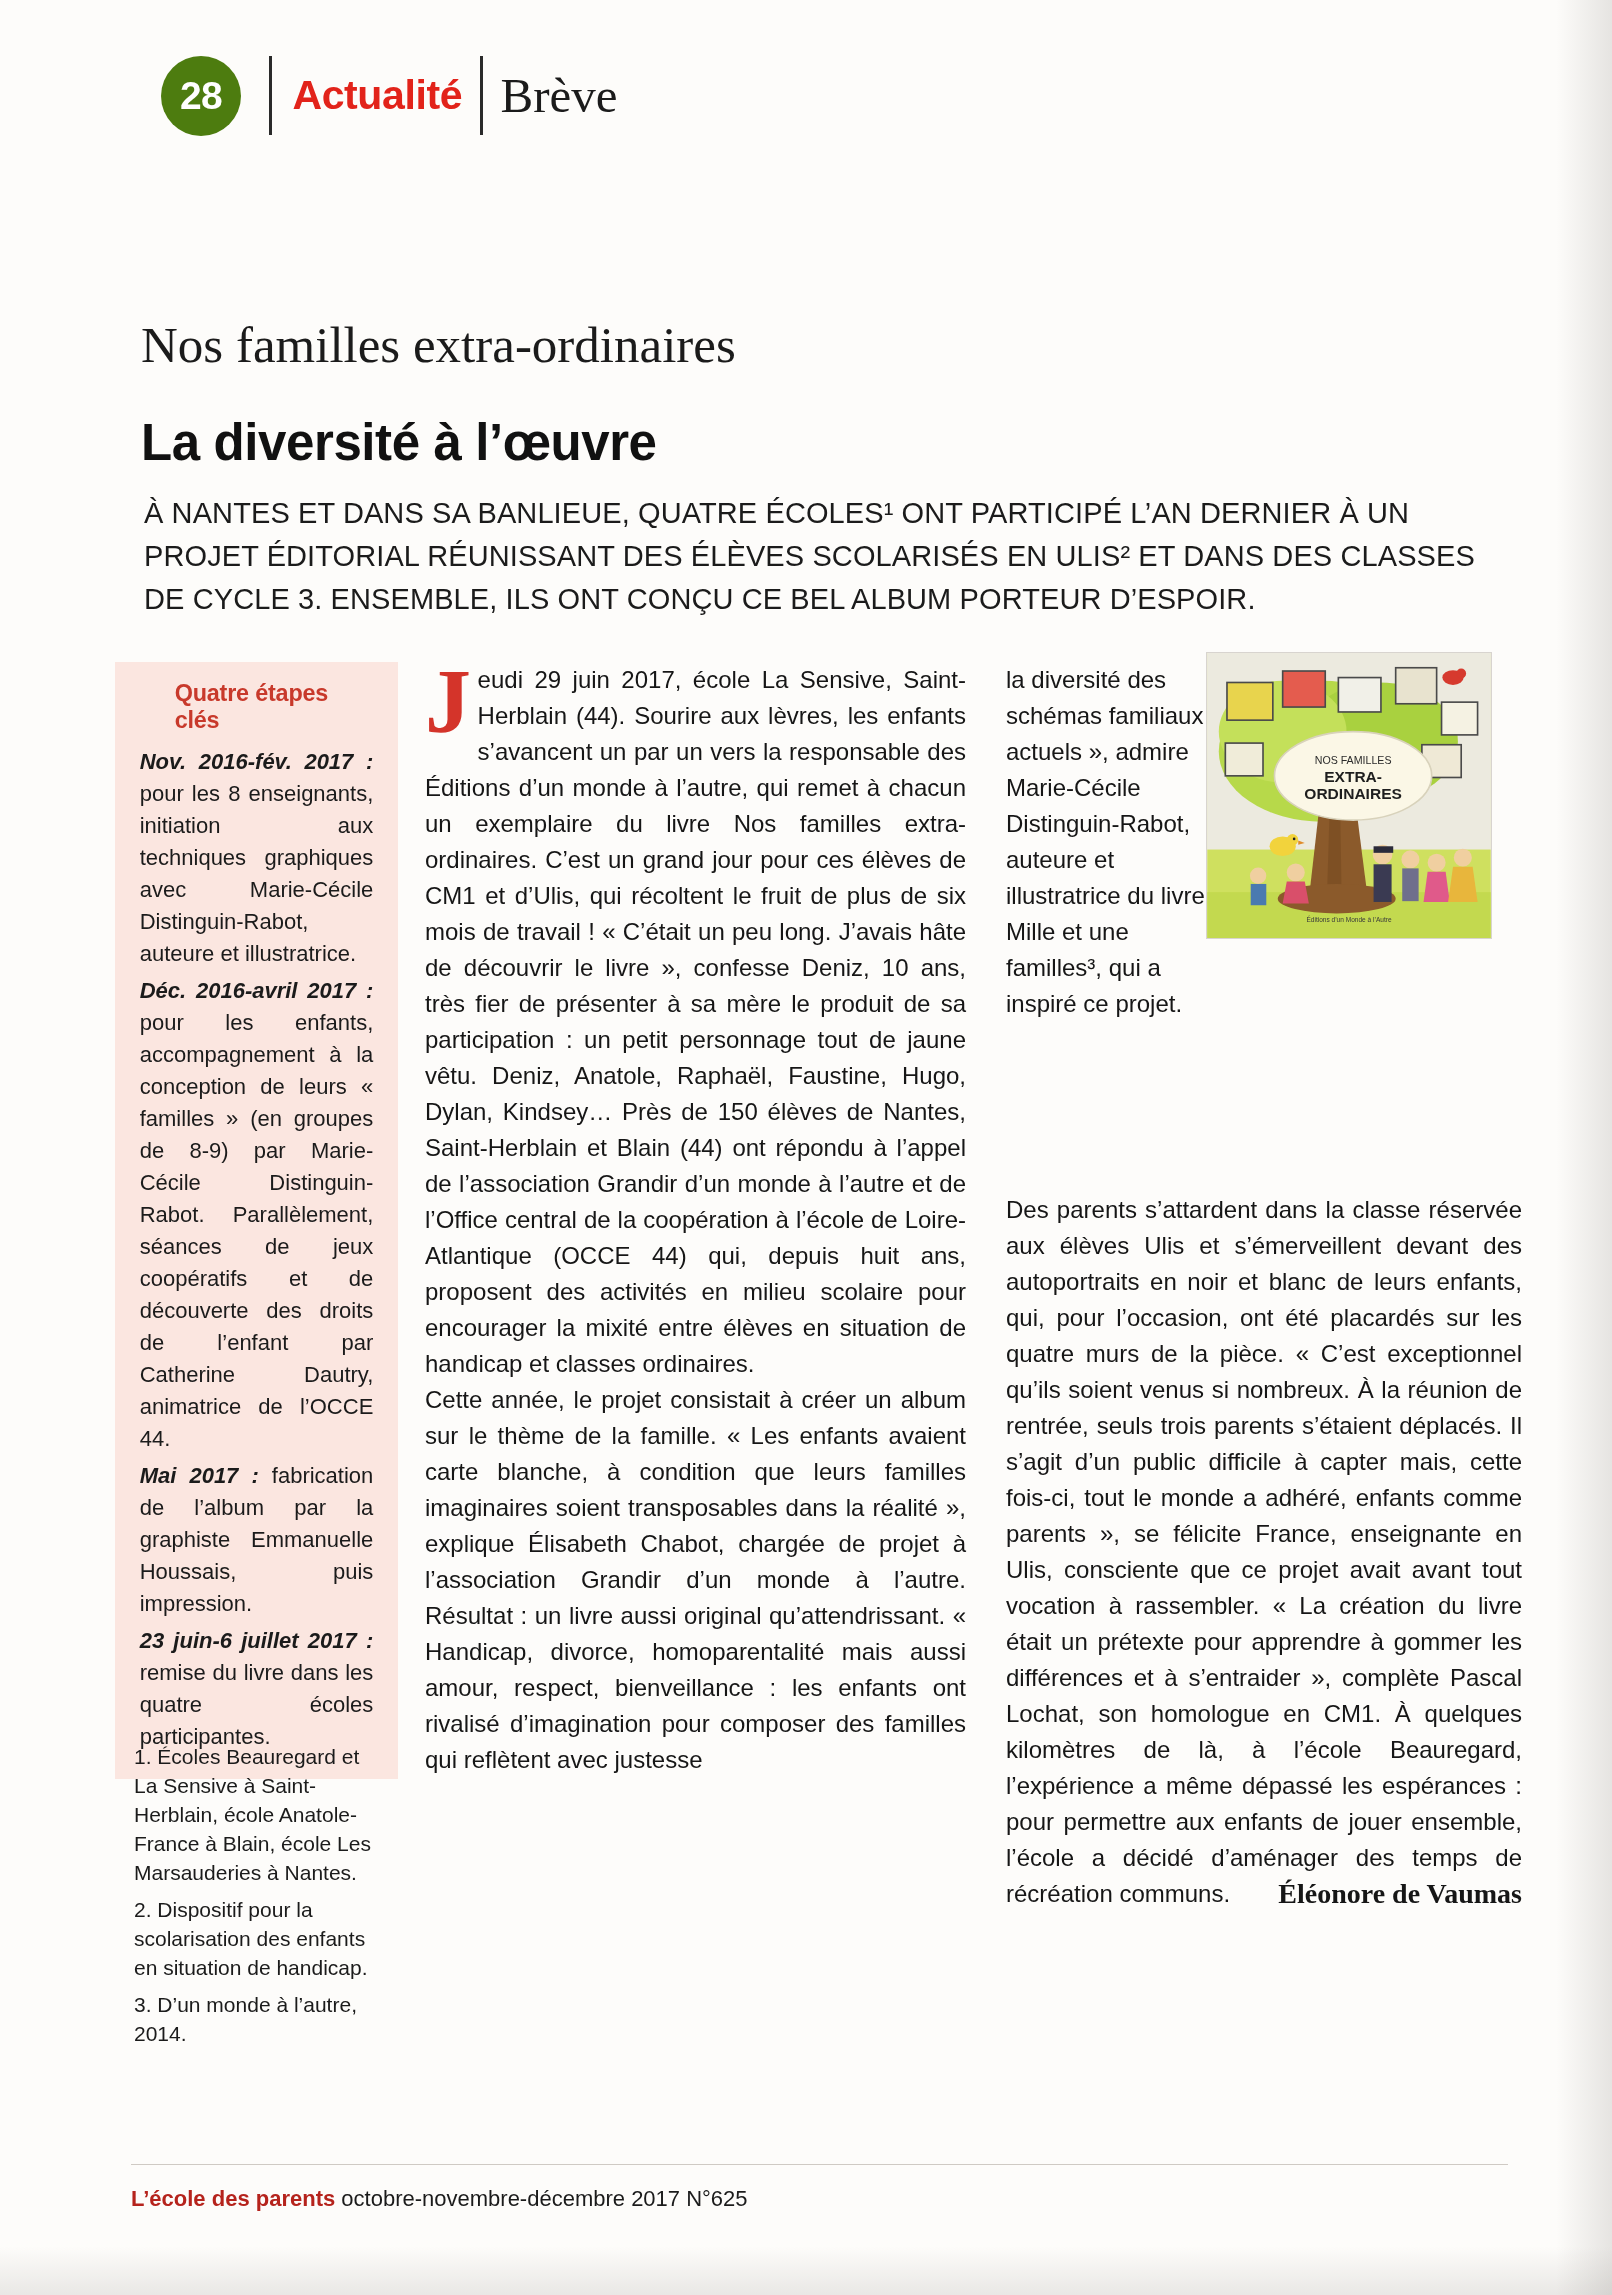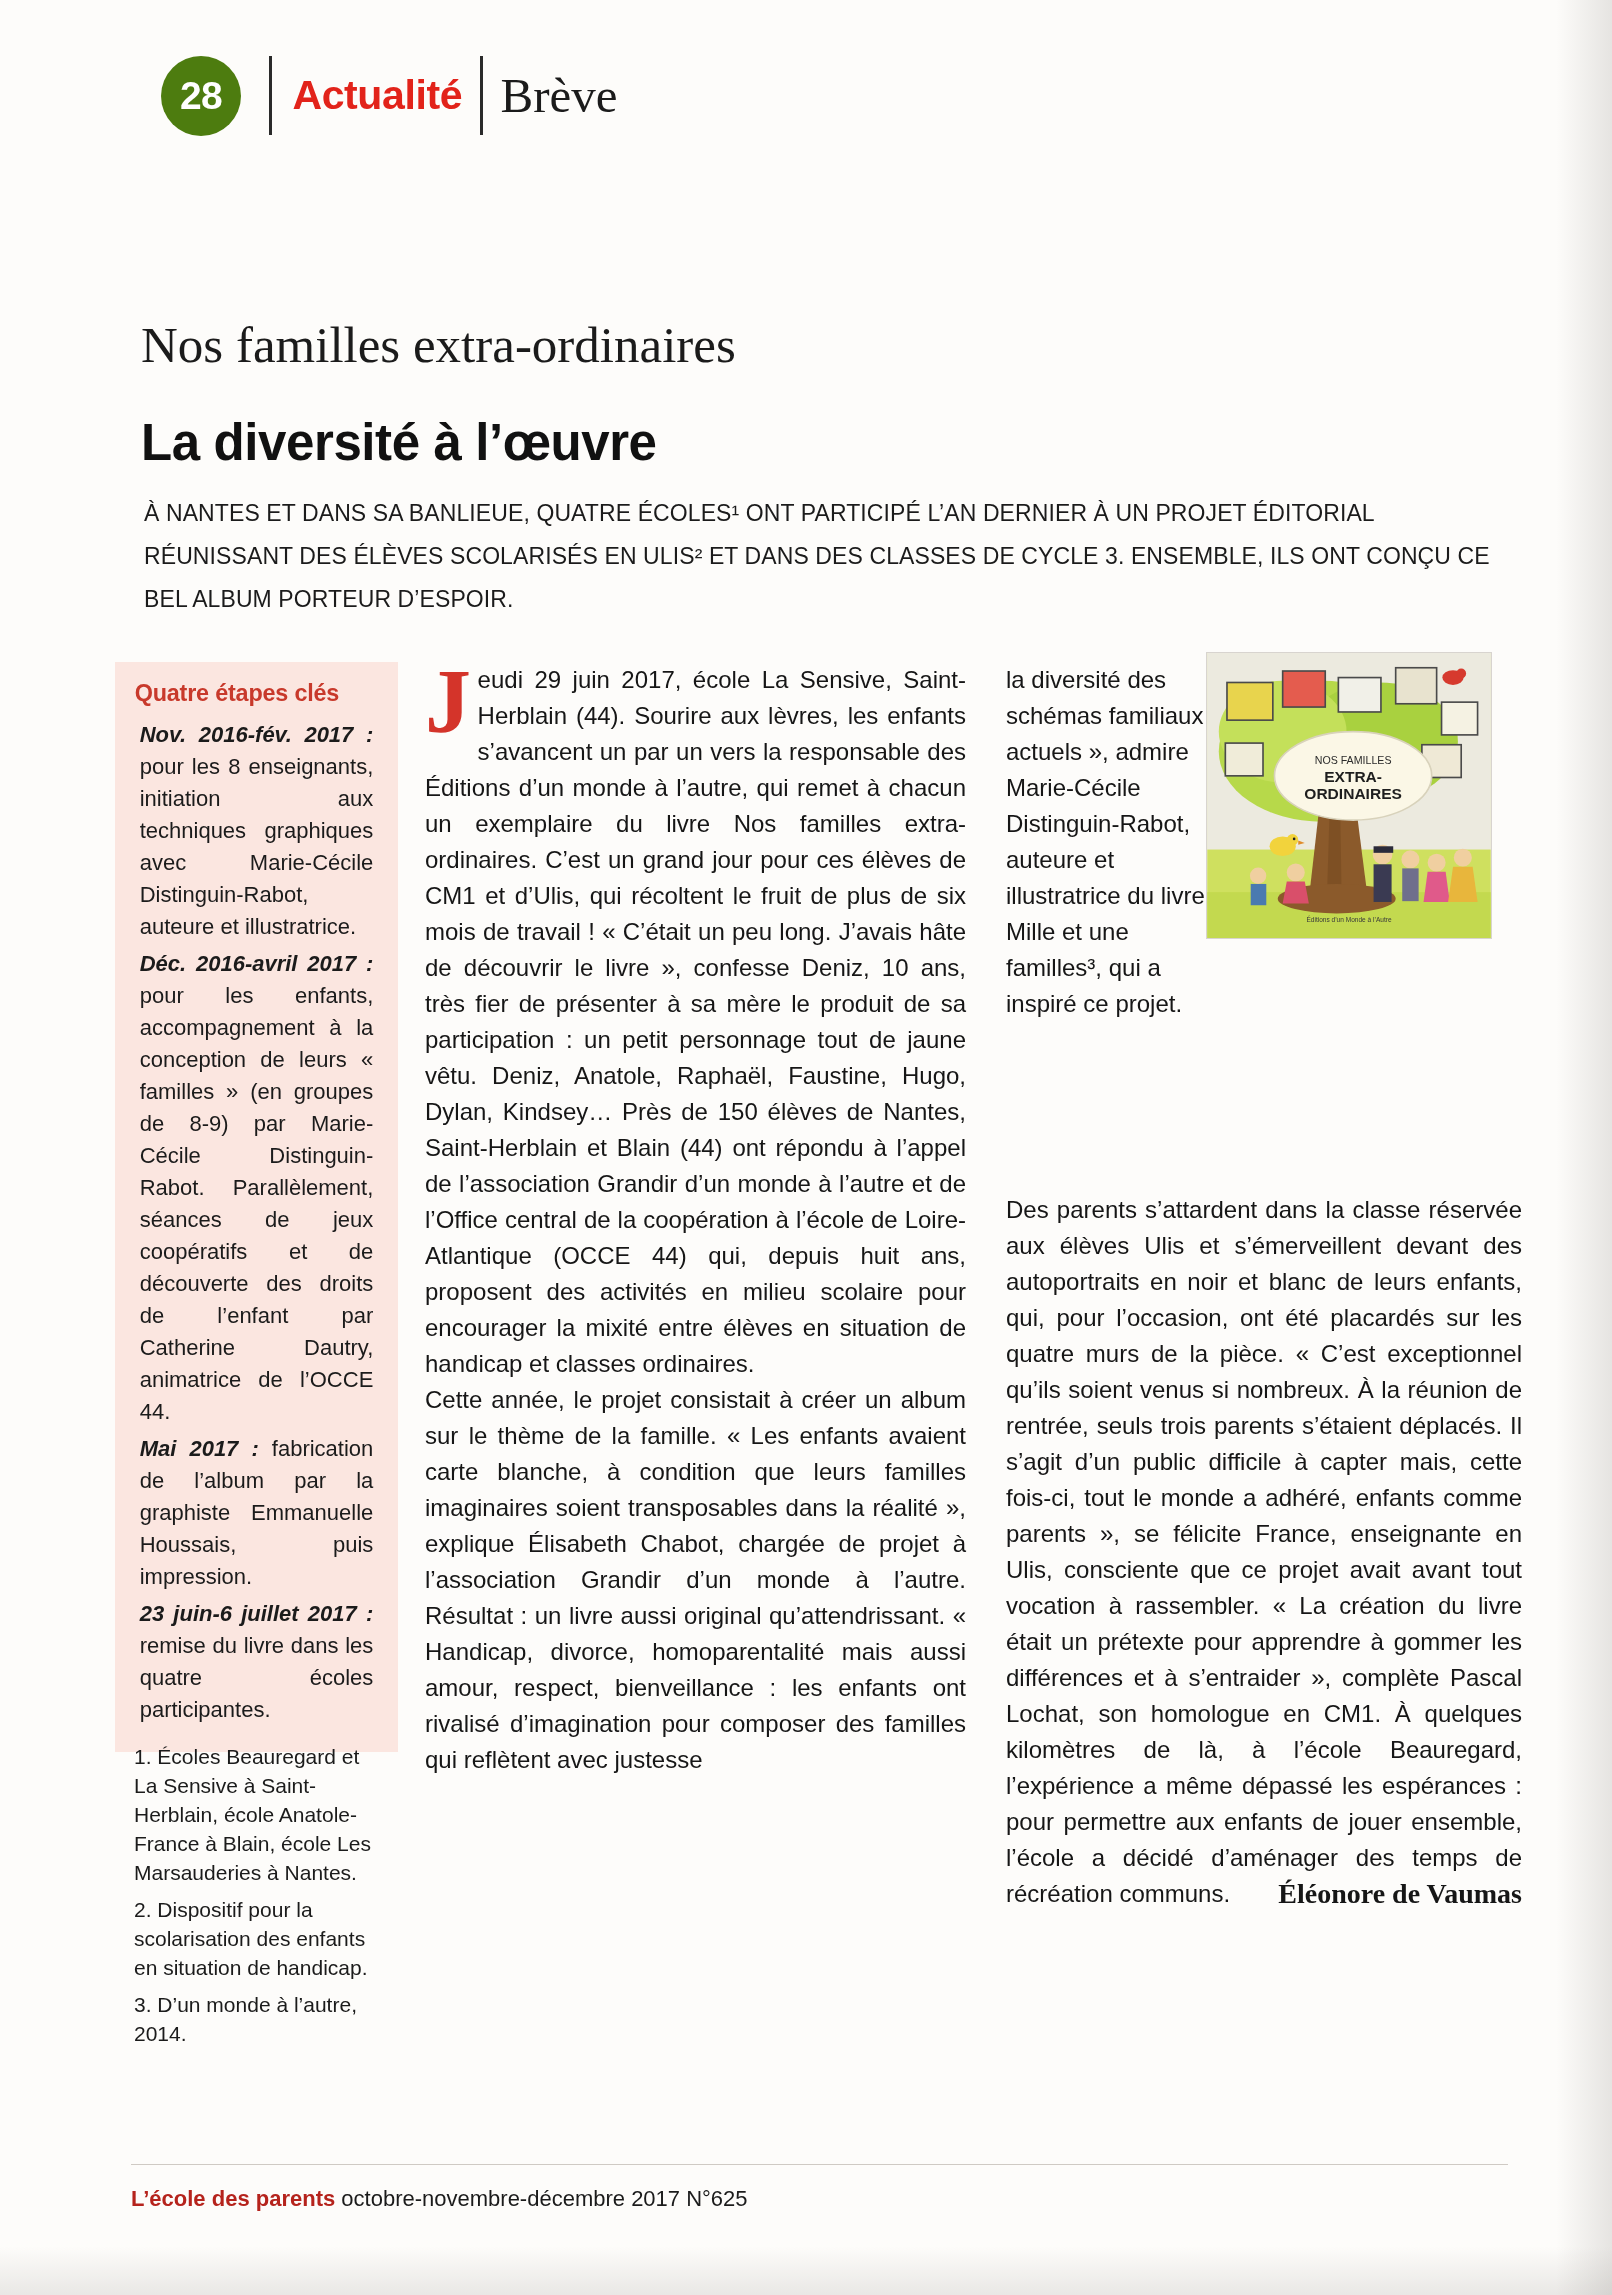--- a/index.html
+++ b/index.html
@@ -106,21 +106,21 @@
     letter-spacing: -0.4px;
   }
 
   
   .chapeau {
     position: absolute;
     left: 144px;
     top: 492px;
     width: 1377px;
     font-family: "Liberation Sans", sans-serif;
-    font-size: 23px;
+    font-size: 29px;
     line-height: 43px;
     color: #1b1b1b;
     letter-spacing: 0.1px;
   }
 
   
   .col-sidebar {
     position: absolute;
     left: 115px;
     top: 662px;
@@ -132,20 +132,21 @@
     box-sizing: border-box;
     width: 283px;
   }
   .sidebar-title {
     font-family: "Liberation Sans", sans-serif;
     font-weight: bold;
     font-size: 23.4px;
     color: #c8392b;
     margin-bottom: 11.5px;
     letter-spacing: -0.2px;
+    margin-left: 40px;
   }
   .sidebar-p {
     font-family: "Liberation Sans", sans-serif;
     font-size: 22px;
     line-height: 32px;
     color: #1b1b1b;
     text-align: justify;
     margin: 5px;
   }
   .sidebar-p i, .sidebar-p em {

